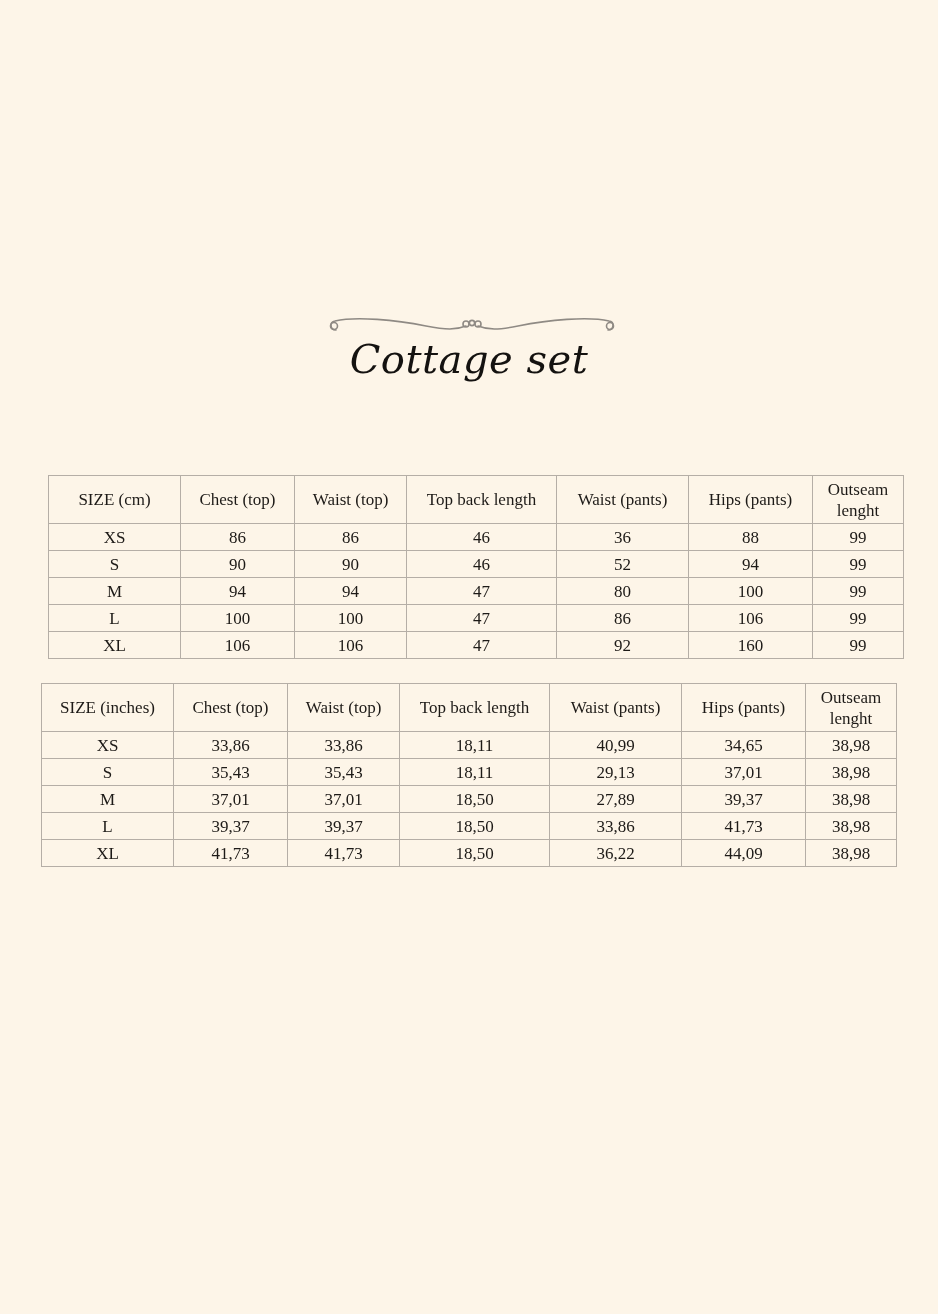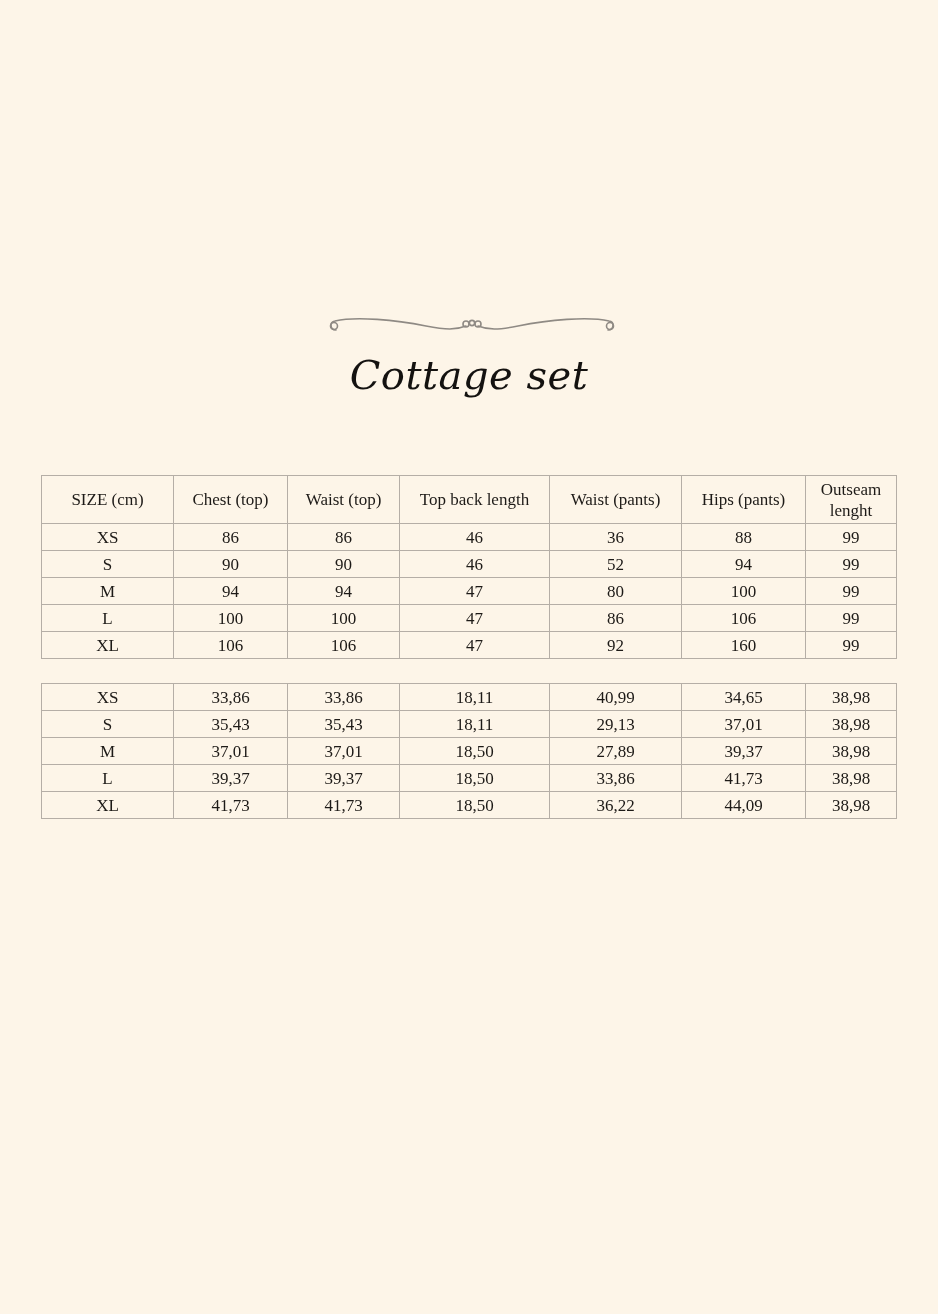--- a/index.html
+++ b/index.html
@@ -2,35 +2,35 @@
 <html><head>
 <meta charset="utf-8">
 <style>
   html, body { margin:0; padding:0; }
   body {
     width:938px; height:1314px; background:#fdf5e8; position:relative; overflow:hidden;
     font-family:"Liberation Serif", "DejaVu Serif", serif; color:#1d1a17;
   }
   .ornament { position:absolute; left:326px; top:312px; width:292px; height:28px; }
   .title {
-    position:absolute; left:0; width:938px; top:352px; text-align:center;
+    position:absolute; left:0; width:938px; top:336px; text-align:center;
     font-family:"DejaVu Serif", serif; font-style:italic; font-size:40px; color:#141210;
     letter-spacing:0.5px;
   }
   table.size {
     position:absolute; left:41px; width:855px; border-collapse:collapse;
     table-layout:fixed; font-size:17px;
   }
   table.size td, table.size th {
     border:1px solid #b5aea6; text-align:center; padding:0; font-weight:normal;
     line-height:21px;
   }
   table.size th { height:47px; }
   table.size td { height:26px; }
-  #t-cm { top:475px; }
+  #t-cm { top:475px;margin-left:7px; }
   #t-in { top:683px; }
 </style>
 </head>
 <body>
 
 <svg class="ornament" viewBox="0 0 292 28">
   <g fill="none" stroke="#8f8a84" stroke-width="1.6" stroke-linecap="round">
     <path d="M10 18 C4 18 3 10 9 9 C30 4 70 8 100 14 C120 18 130 18 140 14"></path>
     <circle cx="8" cy="14" r="3.5"></circle>
     <path d="M282 18 C288 18 289 10 283 9 C262 4 222 8 192 14 C172 18 162 18 152 14"></path>
@@ -115,20 +115,29 @@
   <colgroup>
     <col style="width:132px">
       <col style="width:114px">
       <col style="width:112px">
       <col style="width:150px">
       <col style="width:132px">
       <col style="width:124px">
       <col style="width:91px">
   </colgroup>
   <tbody>
+      <tr>
+    <th>SIZE (inches)</th>
+    <th>Chest  (top)</th>
+    <th>Waist  (top)</th>
+    <th>Top back length</th>
+    <th>Waist  (pants)</th>
+    <th>Hips  (pants)</th>
+    <th>Outseam lenght</th>
+  </tr>
   <tr>
     <td>XS</td>
     <td>33,86</td>
     <td>33,86</td>
     <td>18,11</td>
     <td>40,99</td>
     <td>34,65</td>
     <td>38,98</td>
   </tr>
   <tr>

